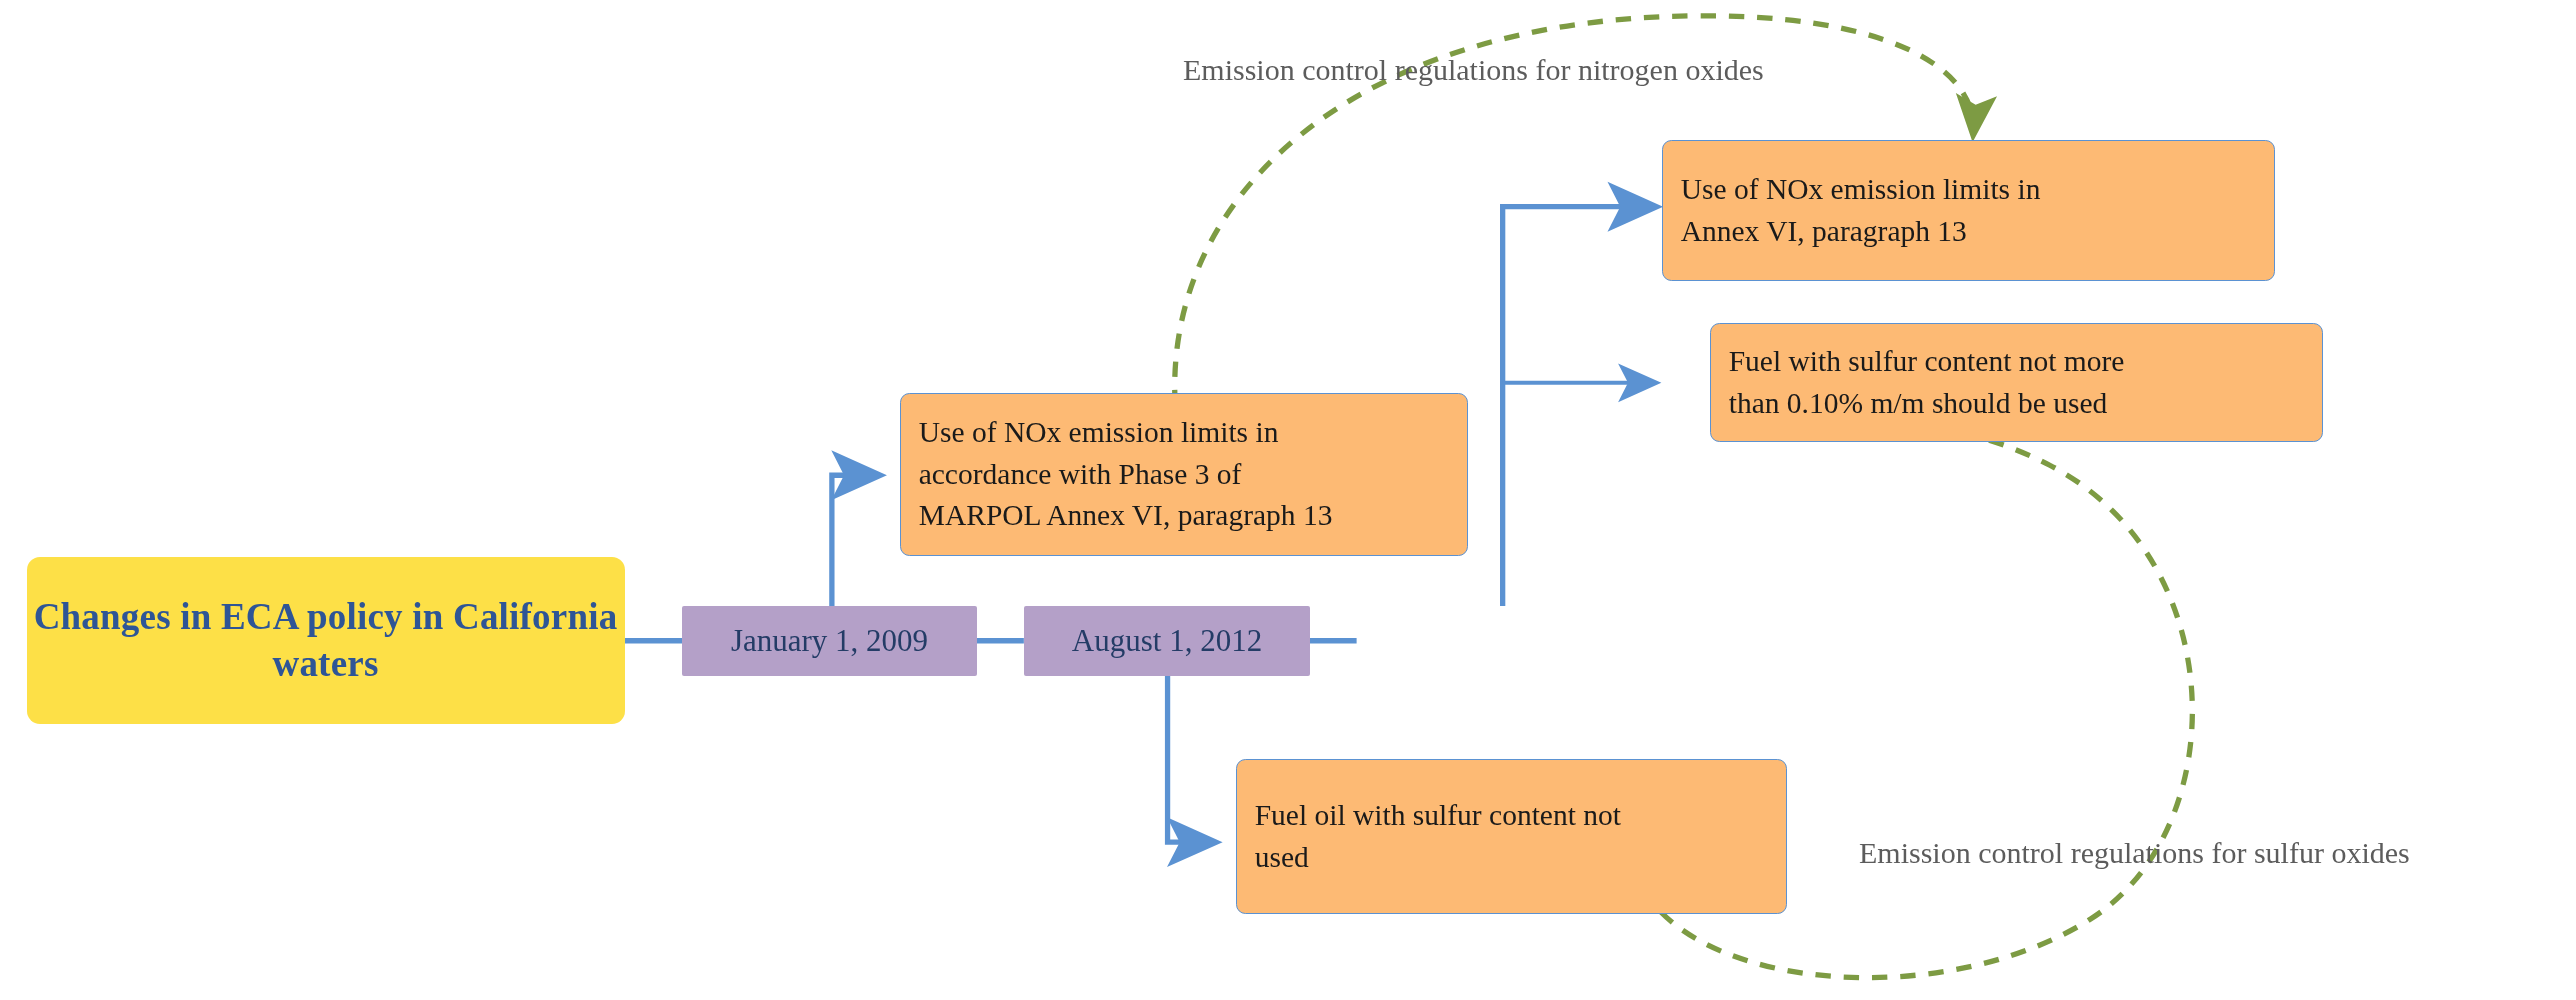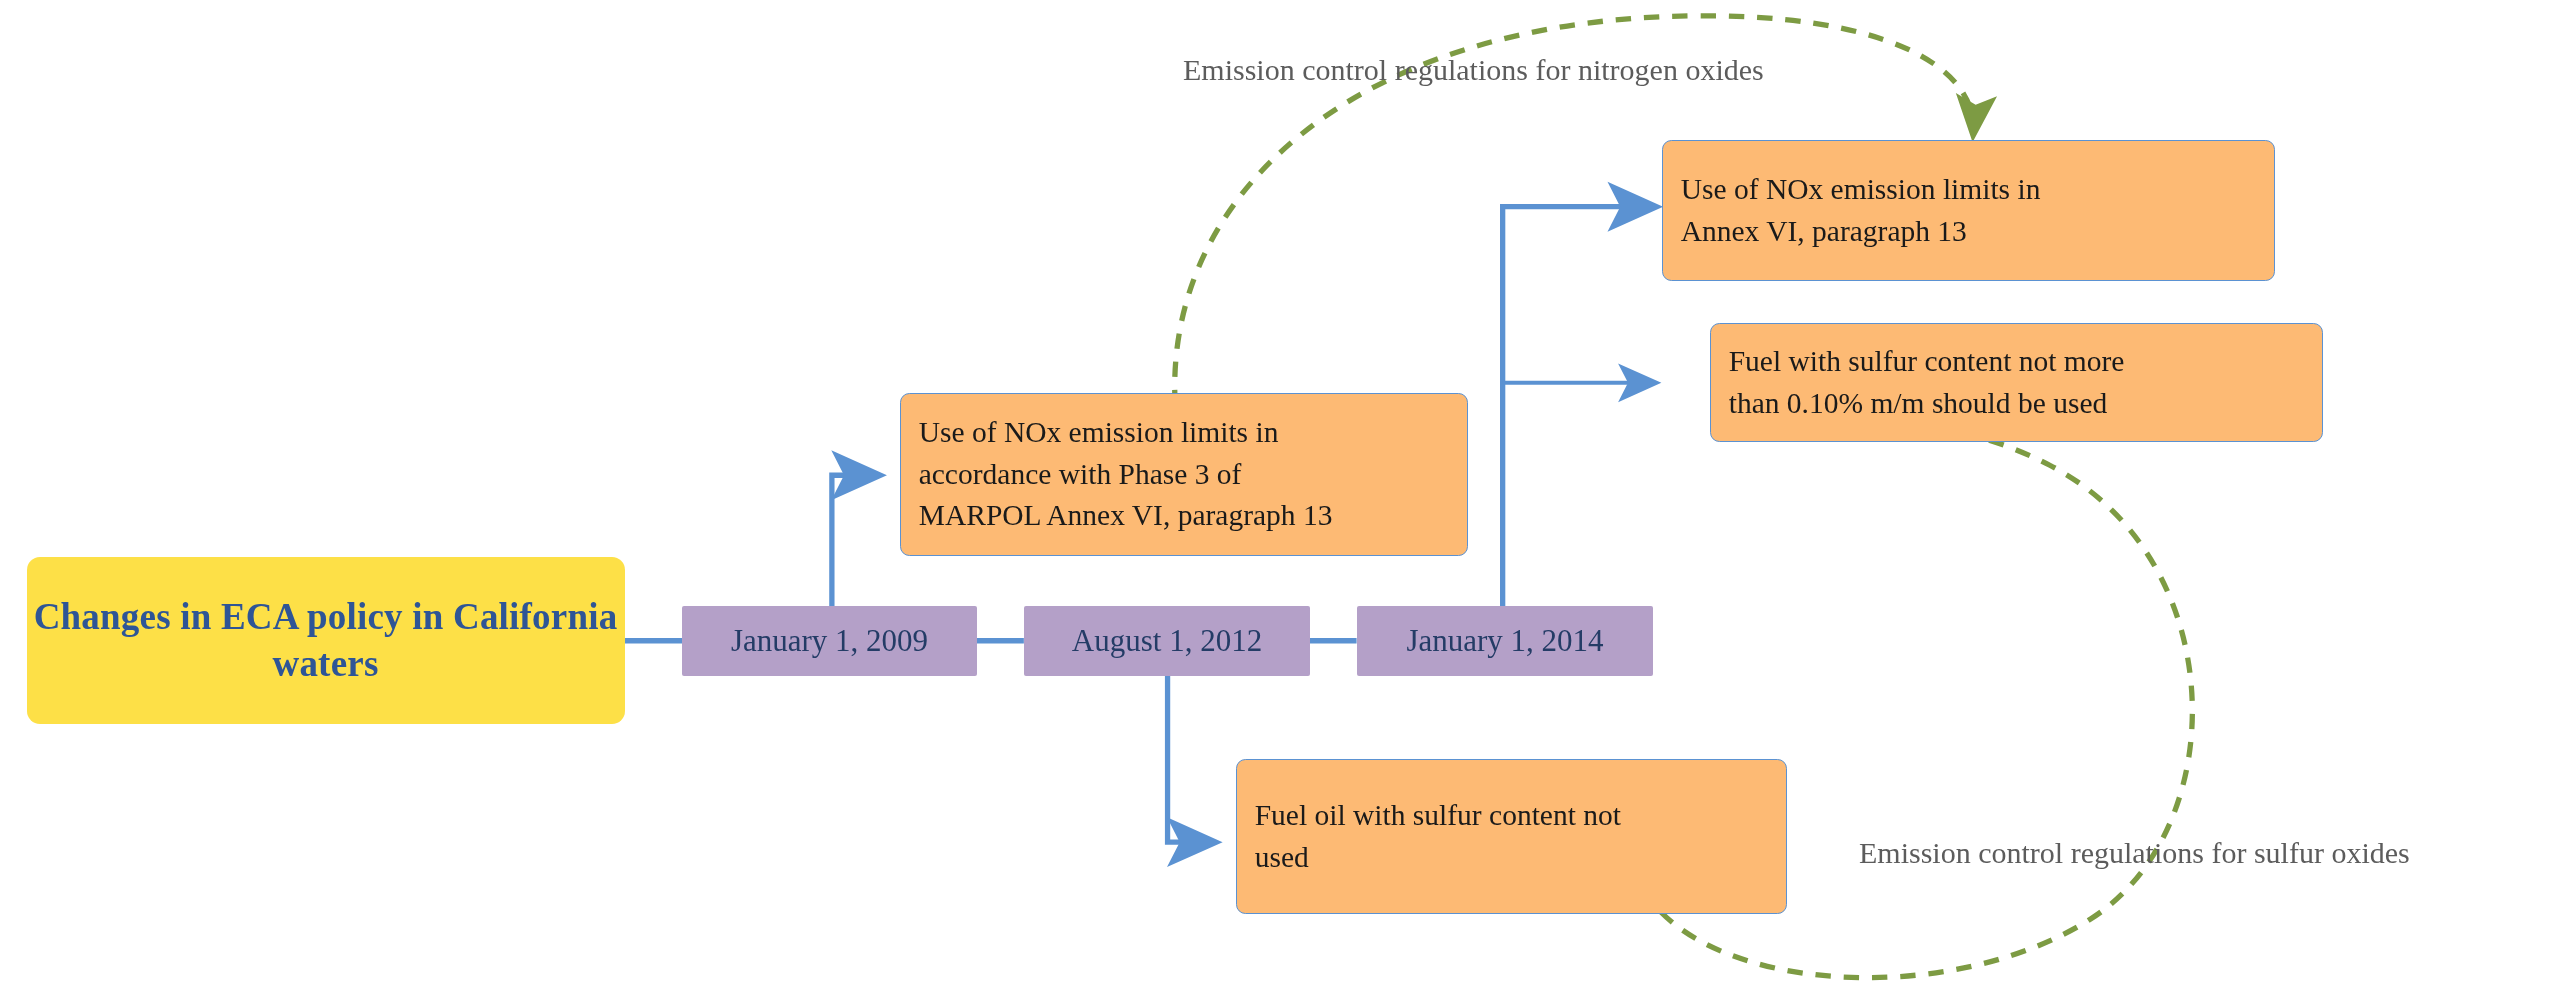--- a/index.html
+++ b/index.html
@@ -88,23 +88,20 @@
   </div>
 
   <div class="node date-node" style="left:682px;top:606px;width:295px;height:70px;">
     <span>January 1, 2009</span>
   </div>
 
   <div class="node date-node" style="left:1024px;top:606px;width:286px;height:70px;">
     <span>August 1, 2012</span>
   </div>
 
-  <div class="node date-node" style="left:1357px;top:606px;width:296px;height:70px;">
-    <span>January 1, 2014</span>
-  </div>
 
   <div class="node info-node" style="left:900px;top:393px;width:568px;height:163px;">
     <div>
       <span>Use of NOx emission limits in</span>
       <span>accordance with Phase 3 of</span>
       <span>MARPOL Annex VI, paragraph 13</span>
     </div>
   </div>
 
   <div class="node info-node" style="left:1662px;top:140px;width:613px;height:141px;">

